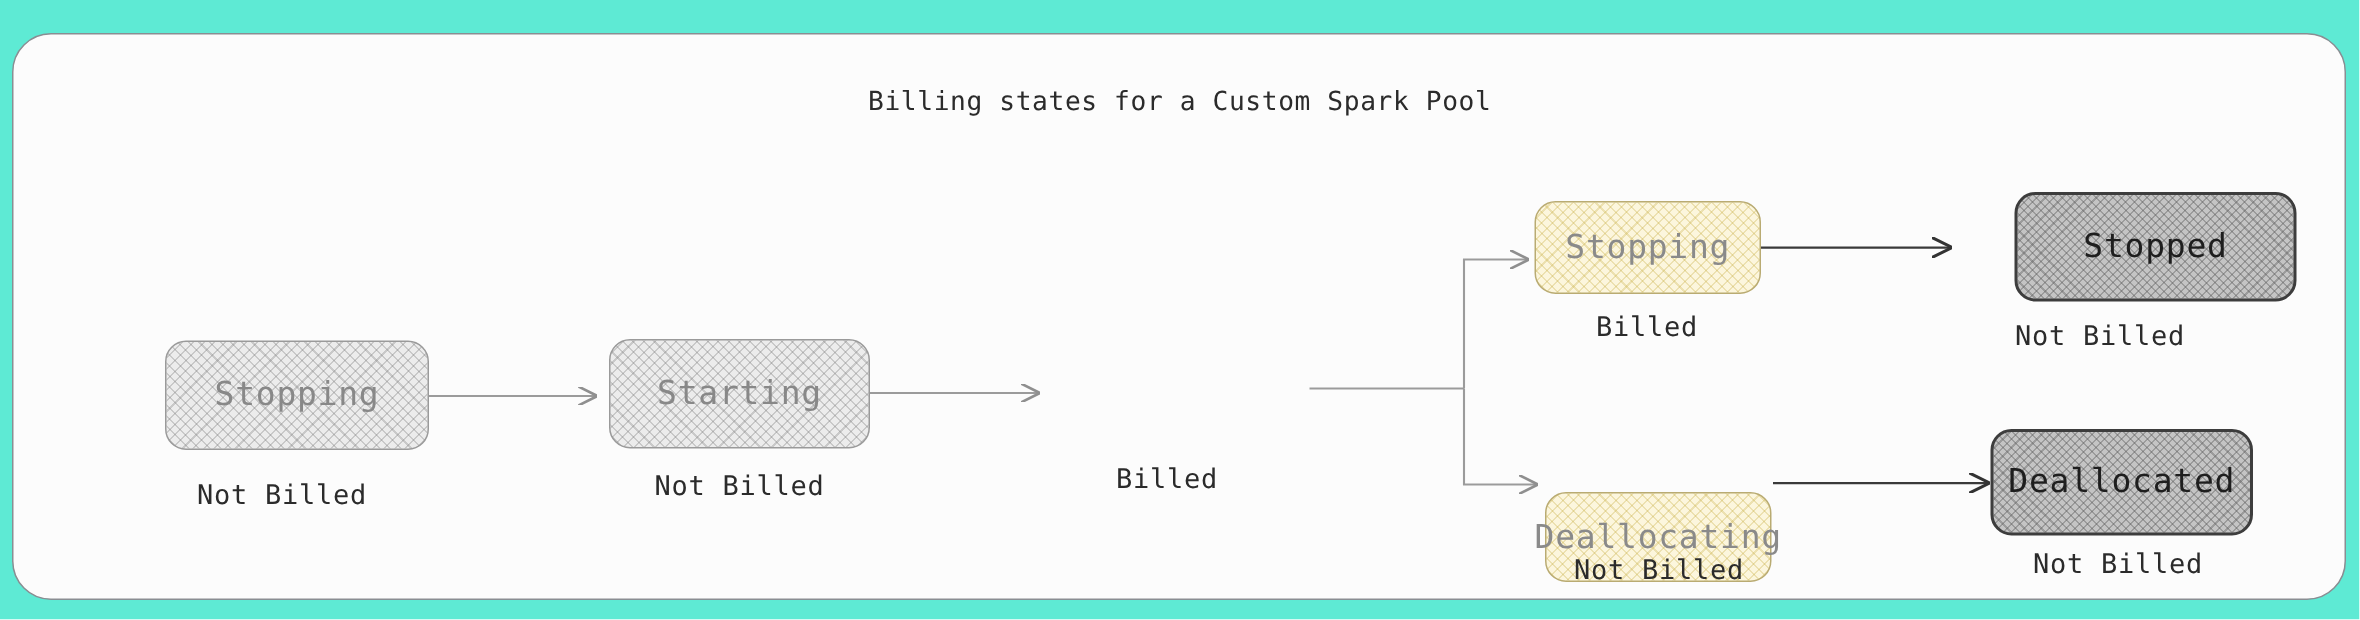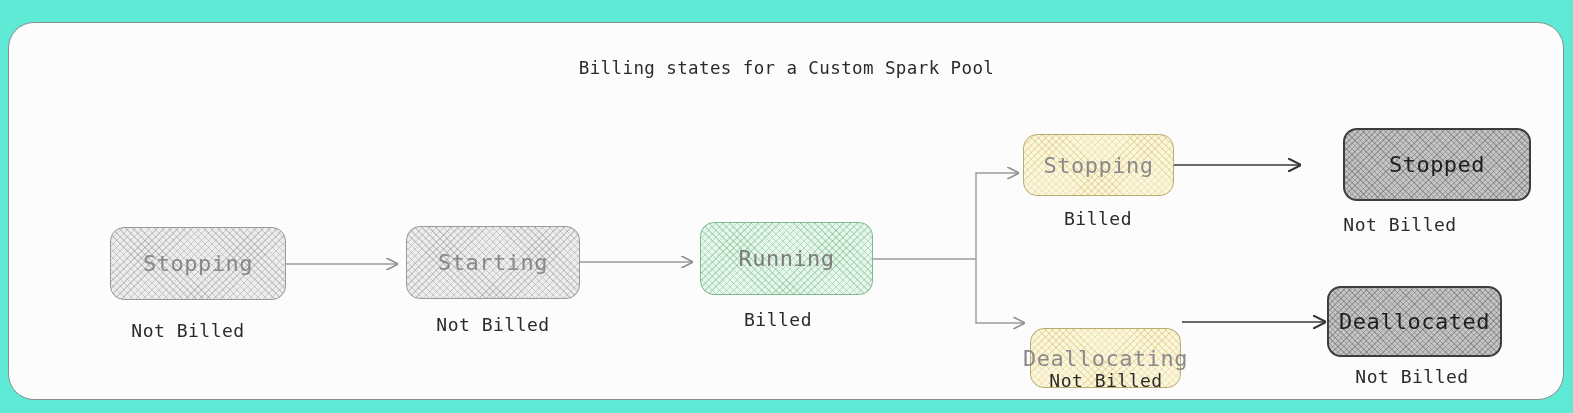--- a/index.html
+++ b/index.html
@@ -135,23 +135,20 @@
   <div class="node hatch-gray" style="left:110px; top:227px; width:176px; height:73px;">
     <span class="node-label">Stopping</span>
   </div>
   <div class="caption" style="left:188px; top:320px;">Not Billed</div>
 
   <div class="node hatch-gray" style="left:406px; top:226px; width:174px; height:73px;">
     <span class="node-label">Starting</span>
   </div>
   <div class="caption" style="left:493px; top:314px;">Not Billed</div>
 
-  <div class="node hatch-green" style="left:700px; top:222px; width:173px; height:73px;">
-    <span class="node-label">Running</span>
-  </div>
   <div class="caption" style="left:778px; top:309px;">Billed</div>
 
   <div class="node hatch-yellow" style="left:1023px; top:134px; width:151px; height:62px;">
     <span class="node-label">Stopping</span>
   </div>
   <div class="caption" style="left:1098px; top:208px;">Billed</div>
 
   <div class="node hatch-dark" style="left:1303px; top:128px; width:188px; height:73px;margin-left:40px;">
     <span class="node-label">Stopped</span>
   </div>

